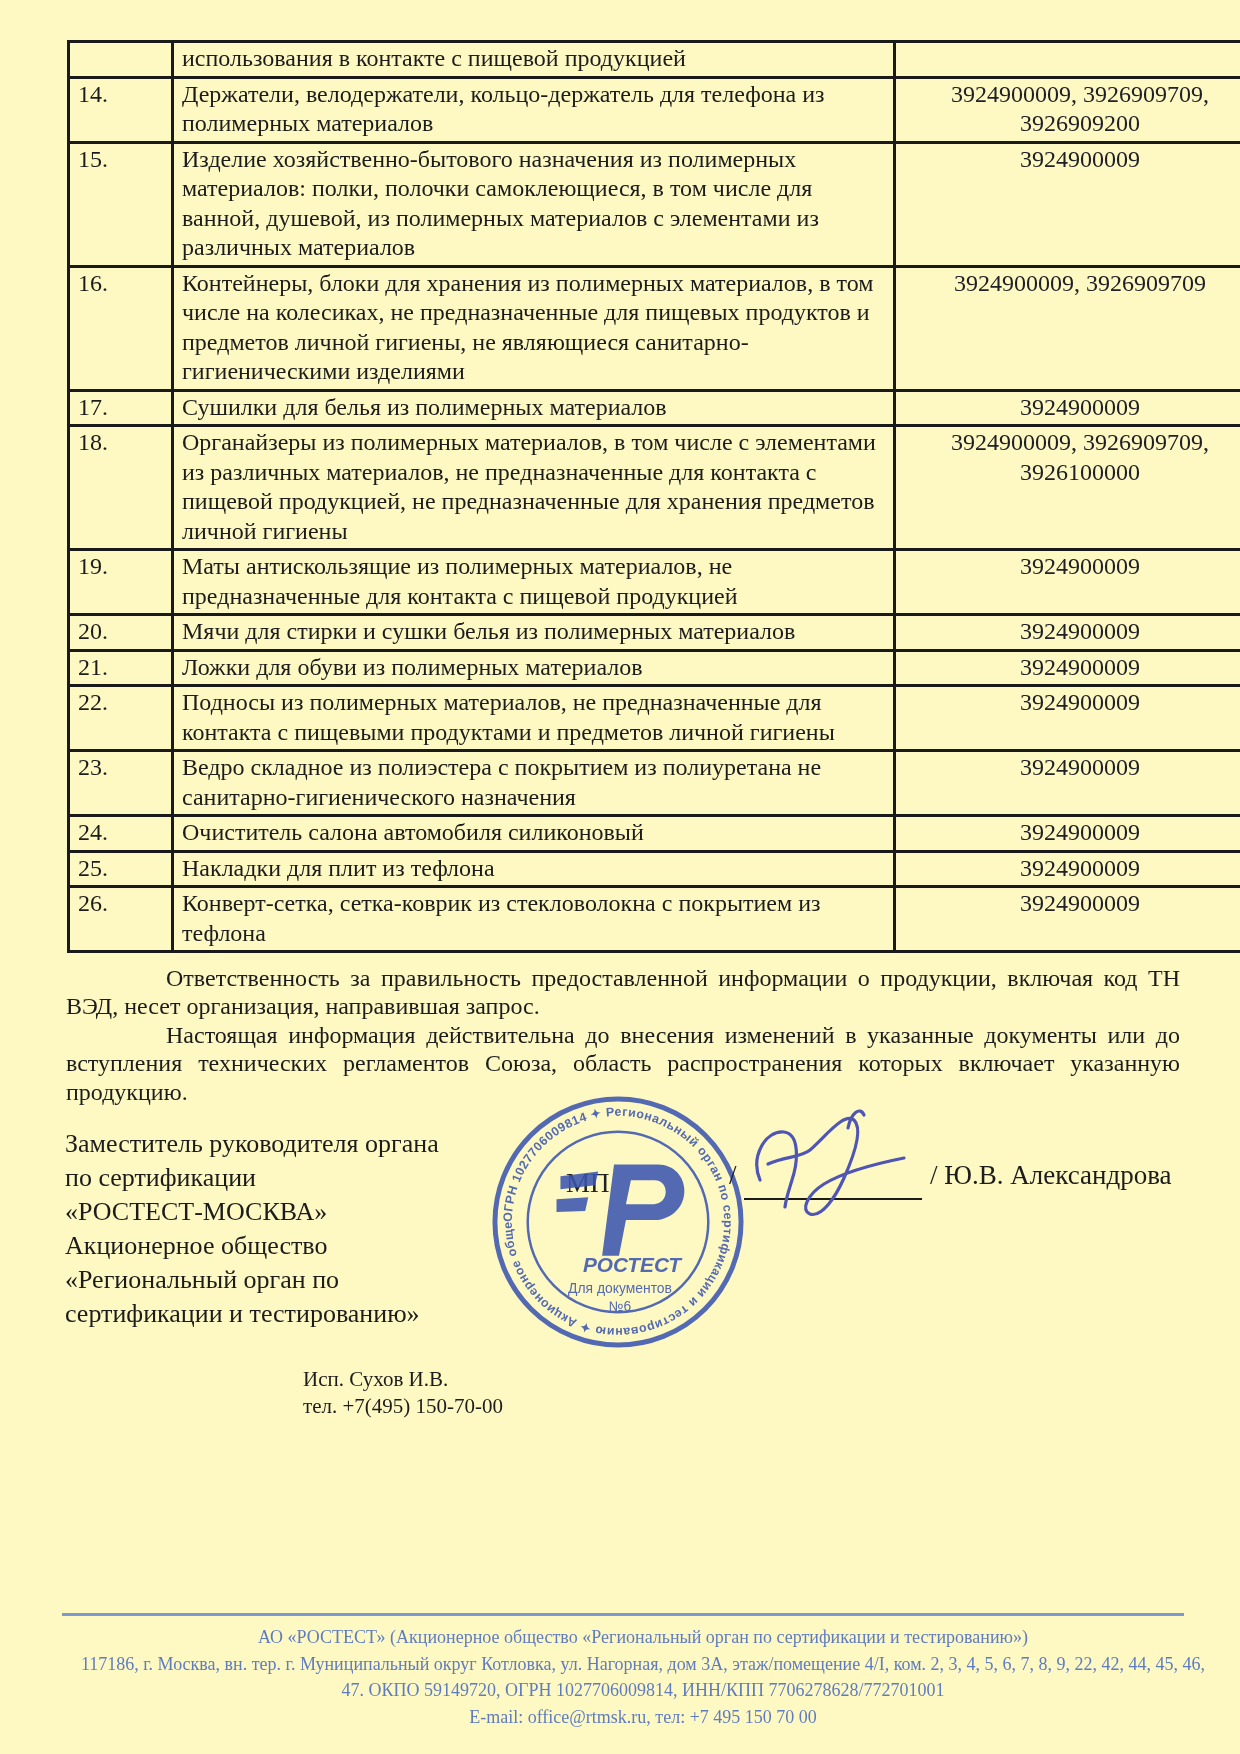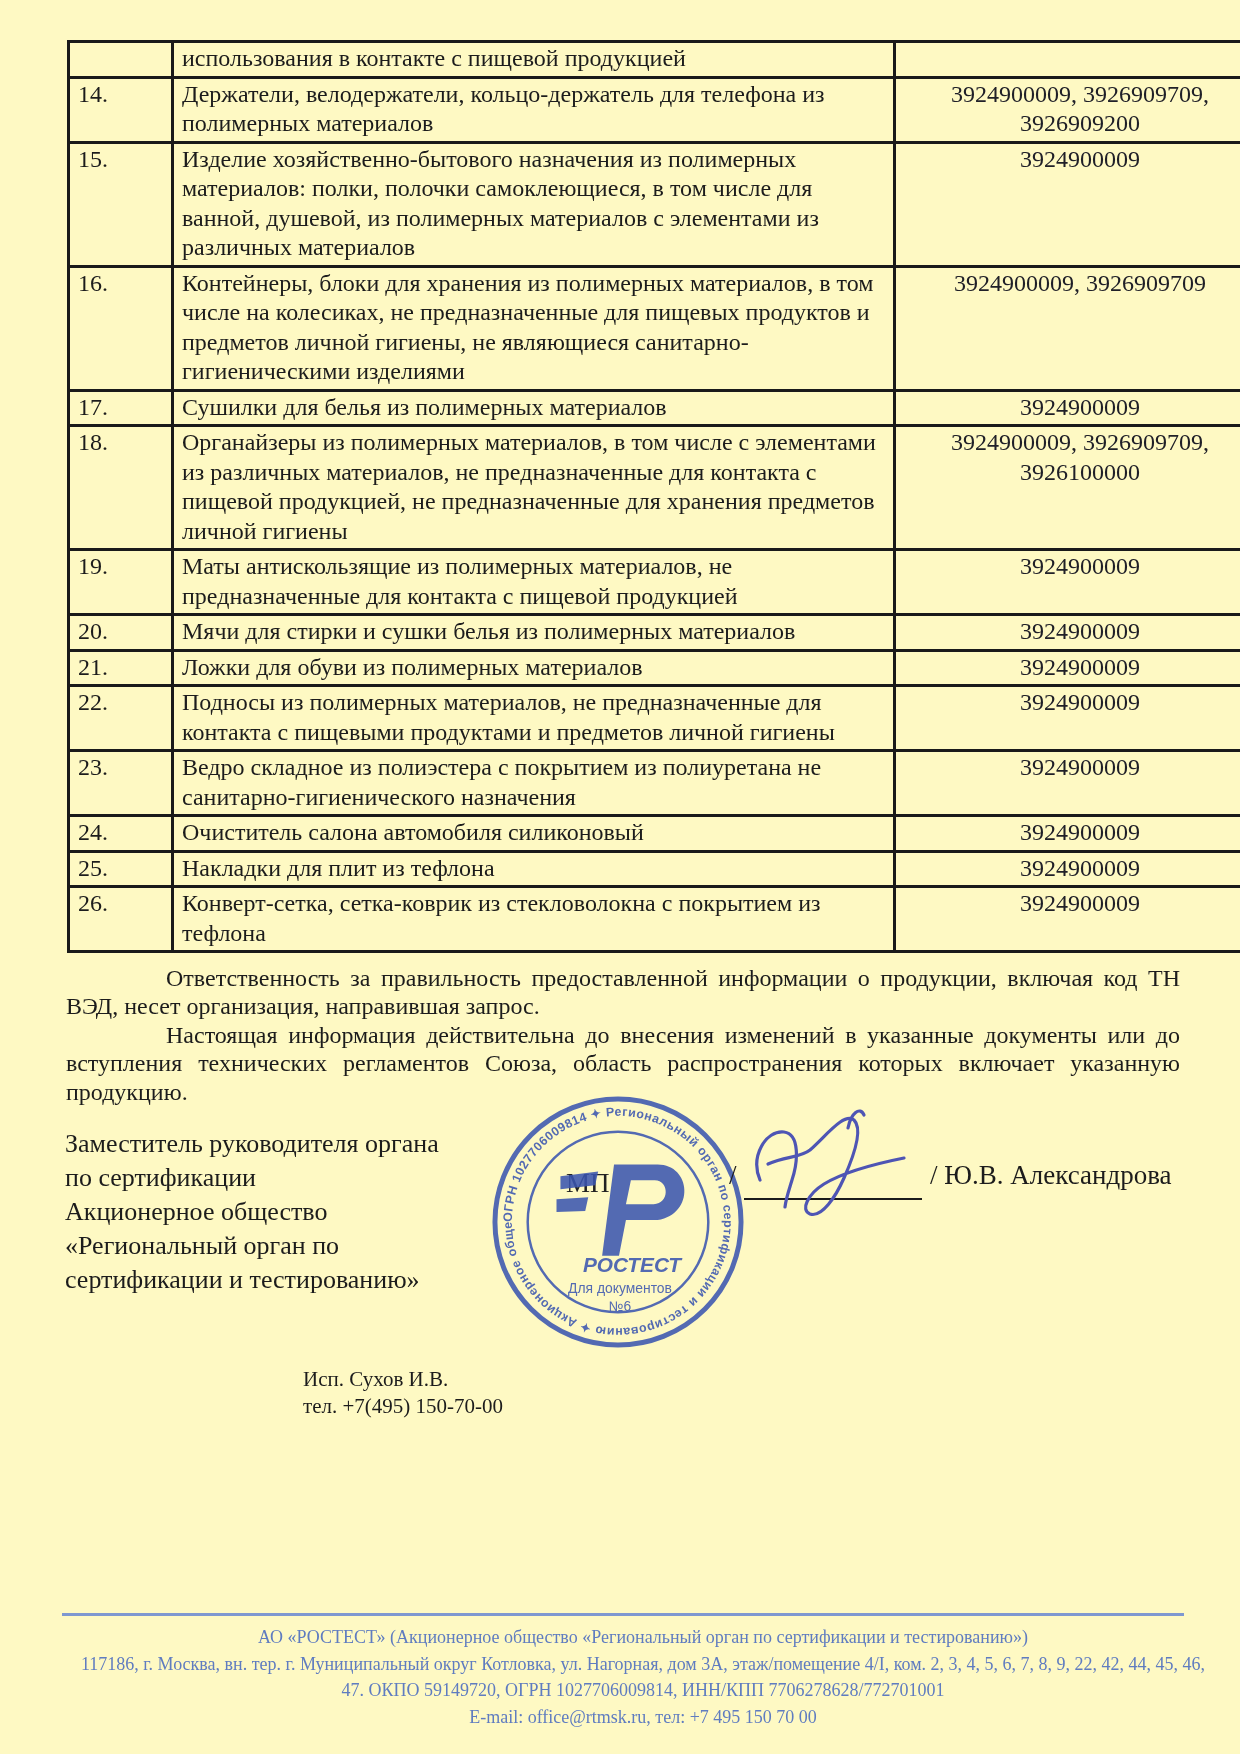--- a/index.html
+++ b/index.html
@@ -134,20 +134,21 @@
   <div class="after-table">
 
   <p>Ответственность за правильность предоставленной информации о продукции, включая код ТН ВЭД, несет организация, направившая запрос.</p>
       <p>Настоящая информация действительна до внесения изменений в указанные документы или до вступления технических регламентов Союза, область распространения которых включает указанную продукцию.</p>
     </div>
 
   <div class="signer">
 
   <div>Заместитель руководителя органа</div>
       <div>по сертификации</div>
+      <div>«РОСТЕСТ-МОСКВА»</div>
       <div>Акционерное общество</div>
       <div>«Региональный  орган по</div>
       <div>сертификации и тестированию»</div>
     </div>
 
   <div class="mp-mark">МП</div>
 
   <div class="stamp">
     <svg width="258" height="258" viewBox="-130 -130 260 260">
       <g fill="none" stroke="#3a55b0">

